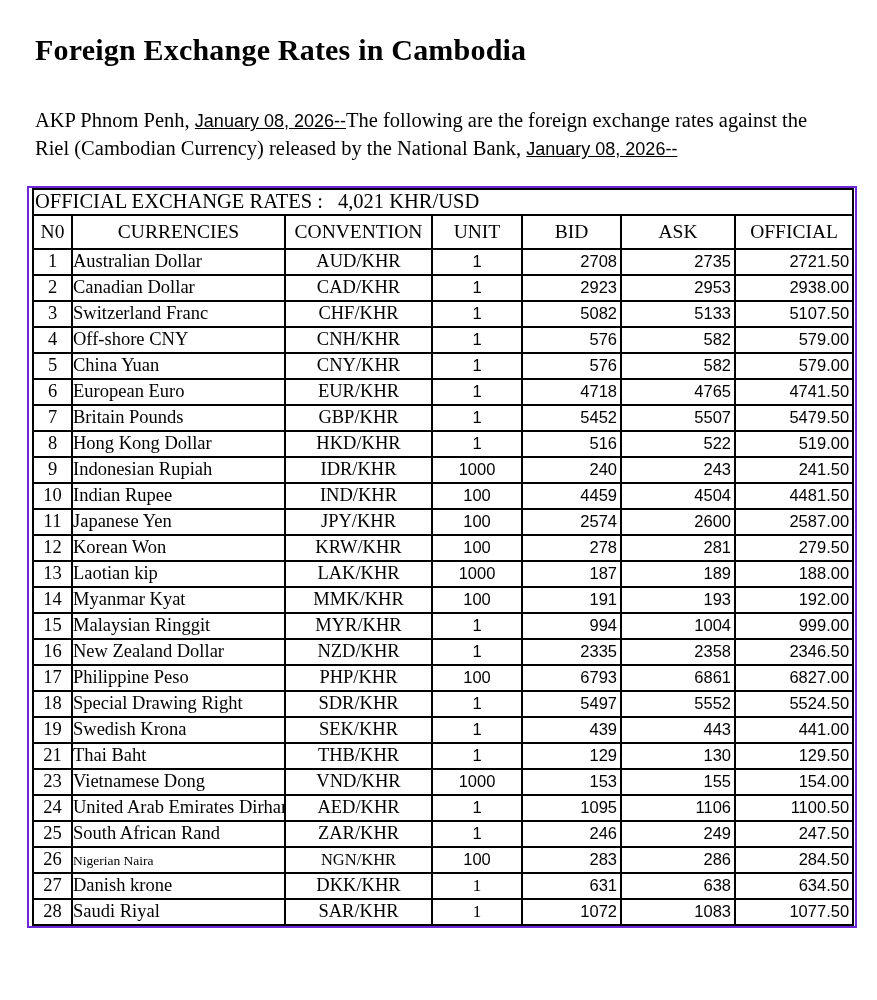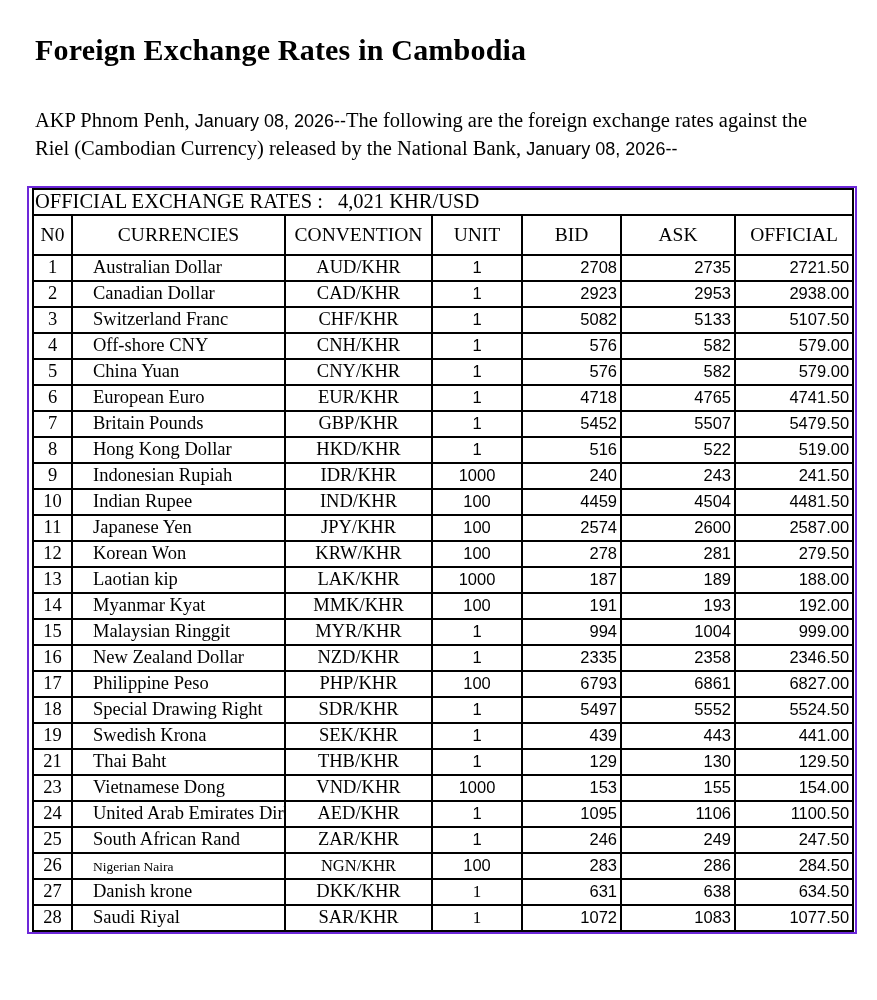--- a/index.html
+++ b/index.html
@@ -24,20 +24,21 @@
   .intro {
     margin: 40px 30px 0 35px;
     width: 815px;
     font-size: 20.5px;
     line-height: 1.38;
     font-family: "Liberation Serif", serif;
   }
   .sans-date {
     font-family: "Liberation Sans", sans-serif;
     font-size: 18px;
+    text-decoration: underline;
   }
 
   .table-frame {
     margin: 23px 0 0 27px;
     width: 830px;
     border: 2px solid #6d28d9;
     padding: 0 3px;
   }
 
   table.rates {
@@ -62,35 +63,35 @@
   .caption-row td {
     height: 26px;
     font-size: 20.5px;
     padding: 0 0 1px 1px;
     text-align: left;
     font-family: "Liberation Serif", serif;
   }
   .caption-value { margin-left: 15px; }
 
   .header-row th {
-    height: 40px;
+    height: 34px;
     font-size: 19.5px;
     font-weight: normal;
     text-align: center;
     font-family: "Liberation Serif", serif;
     border-radius: 6px;
   }
 
   .data-row { height: 26px; }
   .data-row td { font-size: 18.5px; }
 
   .cell-no   { text-align: center; font-family: "Liberation Serif", serif; }
   .cell-currency {
     text-align: left;
-    padding-left: 20px;
+    padding-left: 0;
     font-family: "Liberation Serif", serif;
   }
   .cell-conv { text-align: center; font-family: "Liberation Serif", serif; border-radius: 7px; }
   .cell-unit {
     text-align: center;
     font-size: 16.5px !important;
     font-family: "Liberation Sans", sans-serif;
   }
   .num {
     text-align: right;

